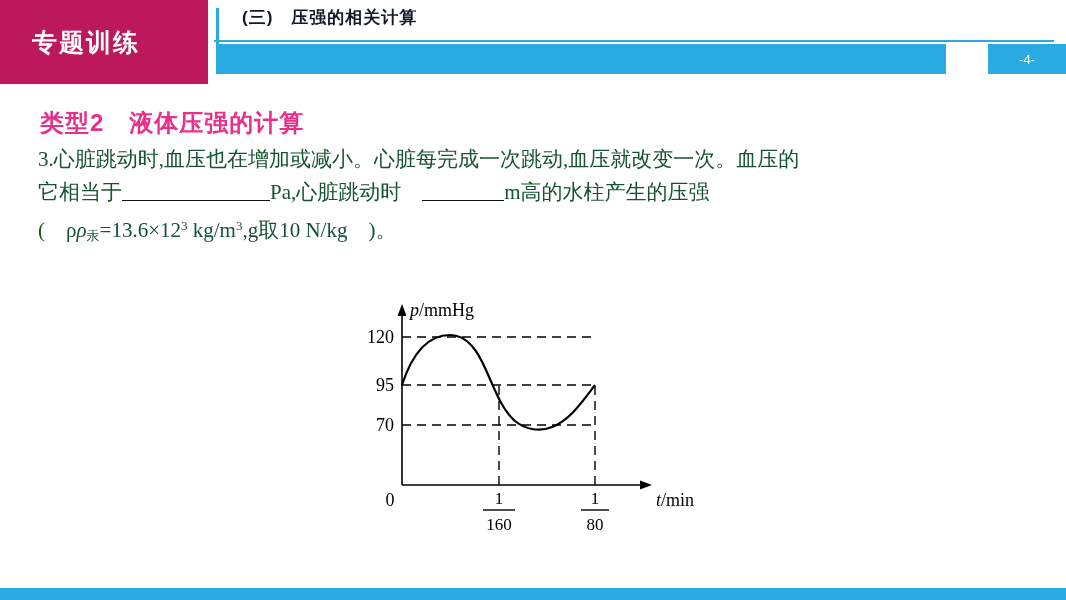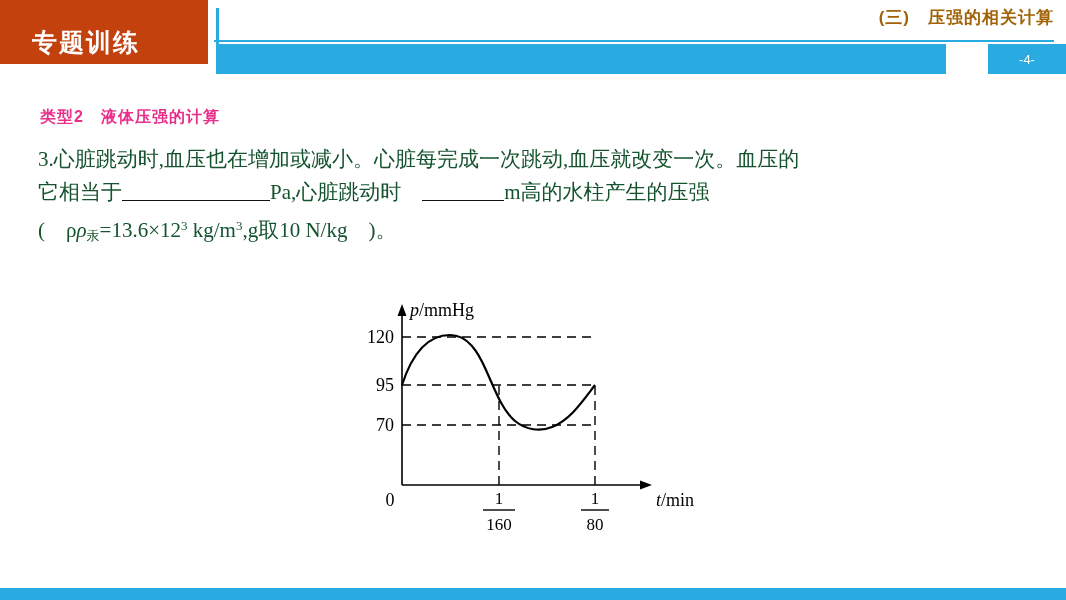--- a/index.html
+++ b/index.html
@@ -19,22 +19,22 @@
   .header {
     position: absolute;
     left: 0; top: 0;
     width: 1066px;
     height: 84px;
   }
   .brand-box {
     position: absolute;
     left: 0; top: 0;
     width: 208px;
-    height: 64px;
-    background: #c2410c;
+    height: 84px;
+    background: #be185d;
   }
   .brand-text {
     position: absolute;
     left: 32px;
     top: 26px;
     width: 160px;
     font-family: "Liberation Sans", sans-serif;
     font-size: 25px;
     font-weight: bold;
     color: #ffffff;
@@ -43,24 +43,23 @@
   .title-wrap {
     position: absolute;
     left: 214px;
     top: 6px;
     width: 840px;
   }
   .title-text {
     font-family: "Liberation Sans", sans-serif;
     font-size: 17px;
     font-weight: bold;
-    color: #a16207;
+    color: #0f172a;
     padding-left: 28px;
     letter-spacing: 1px;
-    text-align: right;
   }
   .title-rule {
     position: absolute;
     left: 214px;
     top: 40px;
     width: 840px;
     height: 2px;
     background: #29ABE2;
   }
   .title-bar {
@@ -99,21 +98,21 @@
     position: absolute;
     left: 0;
     top: 95px;
     width: 1066px;
   }
   .type-label {
     position: absolute;
     left: 40px;
     top: 12px;
     font-family: "Liberation Sans", sans-serif;
-    font-size: 16px;
+    font-size: 24px;
     font-weight: bold;
     color: #E8308A;
     letter-spacing: 1px;
   }
   .question {
     position: absolute;
     left: 38px;
     top: 48px;
     width: 1000px;
     font-size: 21px;

